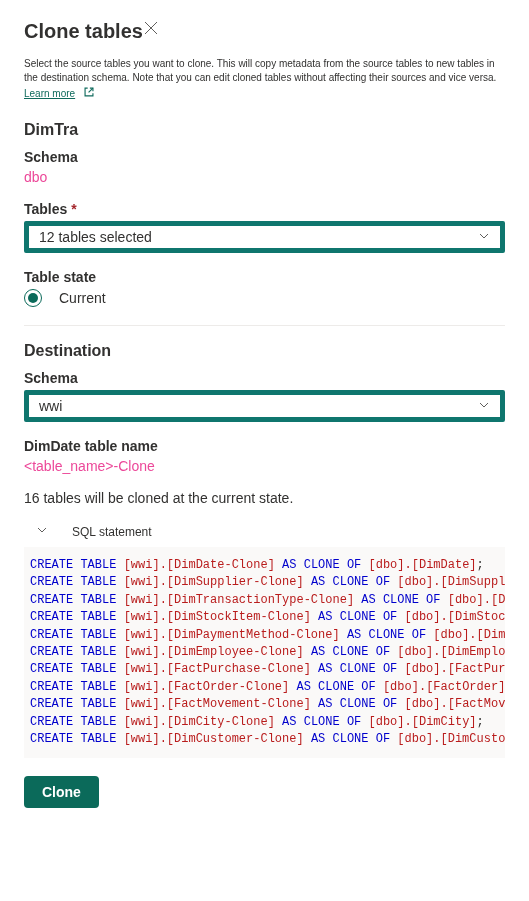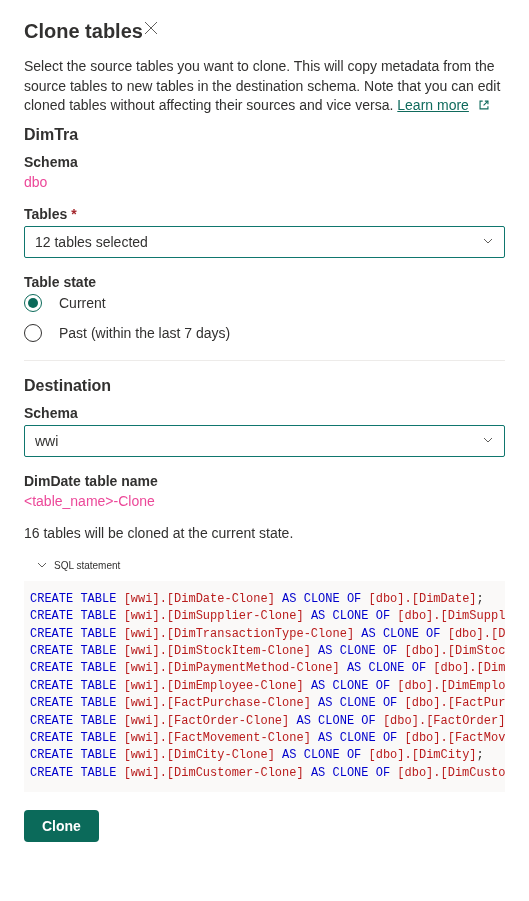--- a/index.html
+++ b/index.html
@@ -25,24 +25,24 @@
   .close-btn {
     cursor: pointer;
     width: 16px;
     height: 16px;
     display: flex;
     align-items: center;
     justify-content: center;
     color: #605e5c;
   }
   .description {
-    font-size: 14px;
+    font-size: 10px;
     color: #323130;
     line-height: 1.4;
-    margin-bottom: 8px;
+    margin-bottom: 18px;
   }
   .learn-more {
     color: #0f6a5c;
     text-decoration: underline;
     cursor: pointer;
   }
   .ext-icon {
     display: inline-block;
     vertical-align: -2px;
     margin-left: 4px;
@@ -62,21 +62,21 @@
   }
   .field-label .req { color: #a4262c; }
   .field-value {
     font-size: 14px;
     color: #ec4899;
     margin-bottom: 16px;
   }
   .select-box {
     width: 100%;
     height: 32px;
-    border: 1px solid #0f766e;
+    border: 5px solid #0f766e;
     border-radius: 2px;
     padding: 0 10px;
     display: flex;
     align-items: center;
     justify-content: space-between;
     background: #fff;
     cursor: pointer;
     margin-bottom: 16px;
     font-size: 14px;
   }
@@ -120,22 +120,22 @@
     border-top: 1px solid #edebe9;
     margin: 4px 0 16px 0;
   }
   .status-line {
     font-size: 14px;
     margin-bottom: 14px;
   }
   .collapse-header {
     display: flex;
     align-items: center;
-    gap: 6px;
-    font-size: 10px;
+    gap: 24px;
+    font-size: 12px;
     padding: 4px 0;
     cursor: pointer;
     margin-bottom: 4px;
     margin-left: 12px;
   }
   .code-block {
     background: #faf9f8;
     padding: 10px 6px;
     font-family: "Consolas", "Courier New", monospace;
     font-size: 12px;
@@ -201,24 +201,20 @@
         <path d="M2 4 L6 8 L10 4" stroke="currentColor" stroke-width="1" fill="none"></path>
       </svg>
   </span>
 </div>
 
 <div class="field-label">Table state</div>
 <div class="radio-group">
   <div class="radio-option">
     <span class="radio selected"></span>
     <span>Current</span>
-  </div>
-  <div class="radio-option">
-    <span class="radio"></span>
-    <span>Past (within the last 7 days)</span>
   </div>
 </div>
 
 <hr class="divider">
 
 
 <h2>Destination</h2>
 
 <div class="field-label">Schema</div>
 <div class="select-box">

